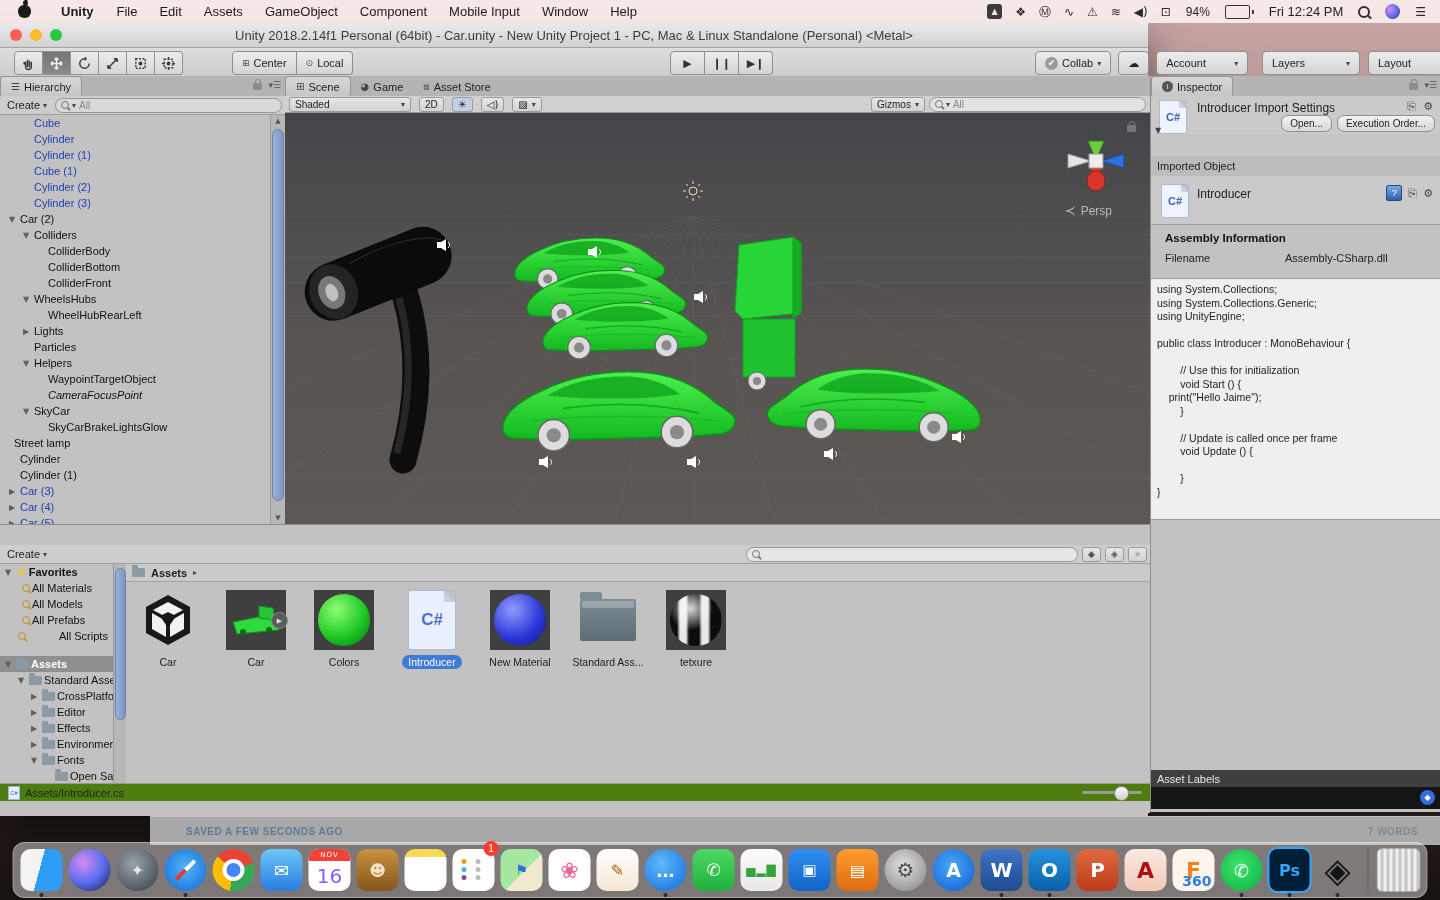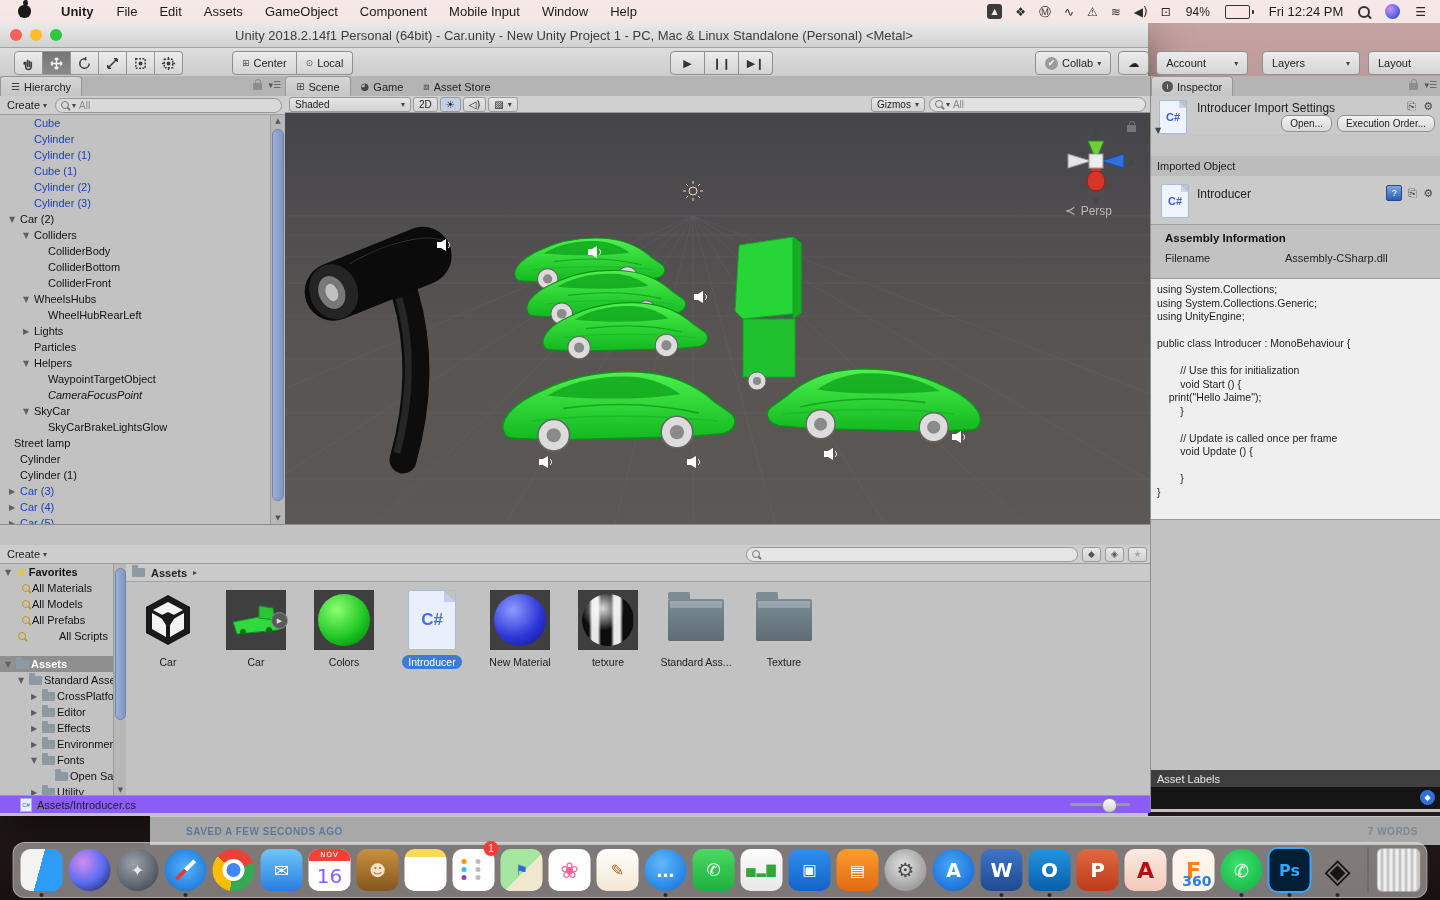--- a/index.html
+++ b/index.html
@@ -102,21 +102,21 @@
   .folder{width:13px;height:9px;background:#8b9aa3;border-radius:1px;position:relative;flex:none}
   .folder::before{content:"";position:absolute;top:-3px;left:0;width:6px;height:3px;
     background:inherit;border-radius:1px 1px 0 0}
   .star{color:#f0c330;font-size:12px;flex:none}
   .csmini{width:10px;height:12px;background:#e8eefb;border:1px solid #9fb2d8;font-size:6px;
     color:#3d62c2;display:flex;align-items:center;justify-content:center;flex:none}
 
   
   #sceneview{position:absolute;left:285px;top:53px;width:865px;height:448px;background:#b4b4b4}
   #scn-toolbar{position:absolute;left:0;top:20px;right:0;height:16px;background:#d0d0d0;
-    border-bottom:1px solid #9a9a9a;display:flex;align-items:center;padding:0 4px;gap:2px}
+    border-bottom:1px solid #9a9a9a;display:flex;align-items:center;padding:0 4px;gap:8px}
   .scn-dd{height:13px;border:1px solid #9a9a9a;border-radius:3px;background:linear-gradient(#e6e6e6,#d2d2d2);
     display:flex;align-items:center;gap:4px;padding:0 5px;font-size:10px;color:#222}
   .scn-btn{height:13px;border:1px solid #9a9a9a;border-radius:3px;background:linear-gradient(#e6e6e6,#d2d2d2);
     display:flex;align-items:center;padding:0 5px;font-size:10px;color:#222}
   .scn-btn.on{background:#c3cfe3}
   #scn-right{margin-left:auto;display:flex;gap:4px;align-items:center;width:275px}
   #canvas{position:absolute;left:0;top:37px;right:0;bottom:0;overflow:hidden;
     background:linear-gradient(#454449 0%,#4e4c4e 22%,#575452 55%,#5c5855 100%)}
   #persp-label{position:absolute;right:38px;top:90px;color:#b9b9b9;font-size:12px;
     display:flex;gap:5px;align-items:center}
@@ -188,22 +188,22 @@
     position:relative;display:flex;align-items:center;justify-content:center;
     font-size:17px;font-weight:bold;color:#4a6fd0}
   .bigcs::after{content:"";position:absolute;top:0;right:0;border-style:solid;border-width:0 11px 11px 0;
     border-color:#c2c2c2 #c2c2c2 #c3d0ea #c3d0ea}
   .celllabel{max-width:74px;font-size:10.5px;color:#1c1c1c;white-space:nowrap;overflow:hidden;
     text-overflow:ellipsis;padding:1px 6px;border-radius:7px}
   .celllabel.sel{background:#3e7bd7;color:#fff}
   .playbadge{position:absolute;right:-2px;top:22px;width:15px;height:15px;border-radius:50%;
     background:#5a5a5a;color:#ddd;font-size:7px;display:flex;align-items:center;justify-content:center;
     border:1px solid #888}
-  #prj-footer{position:absolute;left:0;bottom:0;right:0;height:17px;background:#8b5cf6;
-    border-top:1px solid #9a9a9a;display:flex;align-items:center;gap:5px;padding:0 20px;color:#222}
+  #prj-footer{position:absolute;left:0;bottom:12px;right:0;height:17px;background:#4d7c0f;
+    border-top:1px solid #9a9a9a;display:flex;align-items:center;gap:5px;padding:0 8px;color:#222}
   #zoom-slider{margin-left:auto;width:60px;height:3px;background:#9a9a9a;border-radius:2px;position:relative}
   #zoom-knob{position:absolute;left:32px;top:-5px;width:13px;height:13px;border-radius:50%;
     background:linear-gradient(#fdfdfd,#cfcfcf);border:1px solid #8a8a8a}
   .filterbtn{width:17px;height:13px;border:1px solid #9a9a9a;border-radius:3px;
     background:linear-gradient(#e6e6e6,#d2d2d2);display:flex;align-items:center;justify-content:center;
     font-size:9px;color:#555}
 
   
   #bgstrip{position:absolute;left:150px;top:816px;width:1290px;height:28px;background:#a8a8a8;
     border-top:1px solid #c5c5c5;overflow:hidden}
@@ -893,38 +893,32 @@
             <div class="cell">
               <div class="cellicon">
                 <div class="thumbsq">
                   <div class="sphere blue"></div>
                 </div>
               </div>
               <div class="celllabel">New Material</div>
             </div>
             <div class="cell">
               <div class="cellicon">
+                <div class="bigfolder"></div>
+              </div>
+              <div class="celllabel">Standard Ass...</div>
+            </div>
+            <div class="cell">
+              <div class="cellicon">
                 <div class="thumbsq">
                   <div class="sphere bw"></div>
                 </div>
               </div>
               <div class="celllabel">tetxure</div>
             </div>
-            <div class="cell">
-              <div class="cellicon">
-                <div class="bigfolder"></div>
-              </div>
-              <div class="celllabel">Standard Ass...</div>
-            </div>
-            <div class="cell">
-              <div class="cellicon">
-                <div class="bigfolder"></div>
-              </div>
-              <div class="celllabel">Texture</div>
-            </div>
           </div>
       </div>
 
       <div id="prj-footer">
         <span class="csmini">C#</span>
         <span>Assets/Introducer.cs</span>
         <div id="zoom-slider">
           <div id="zoom-knob"></div>
         </div>
       </div>

